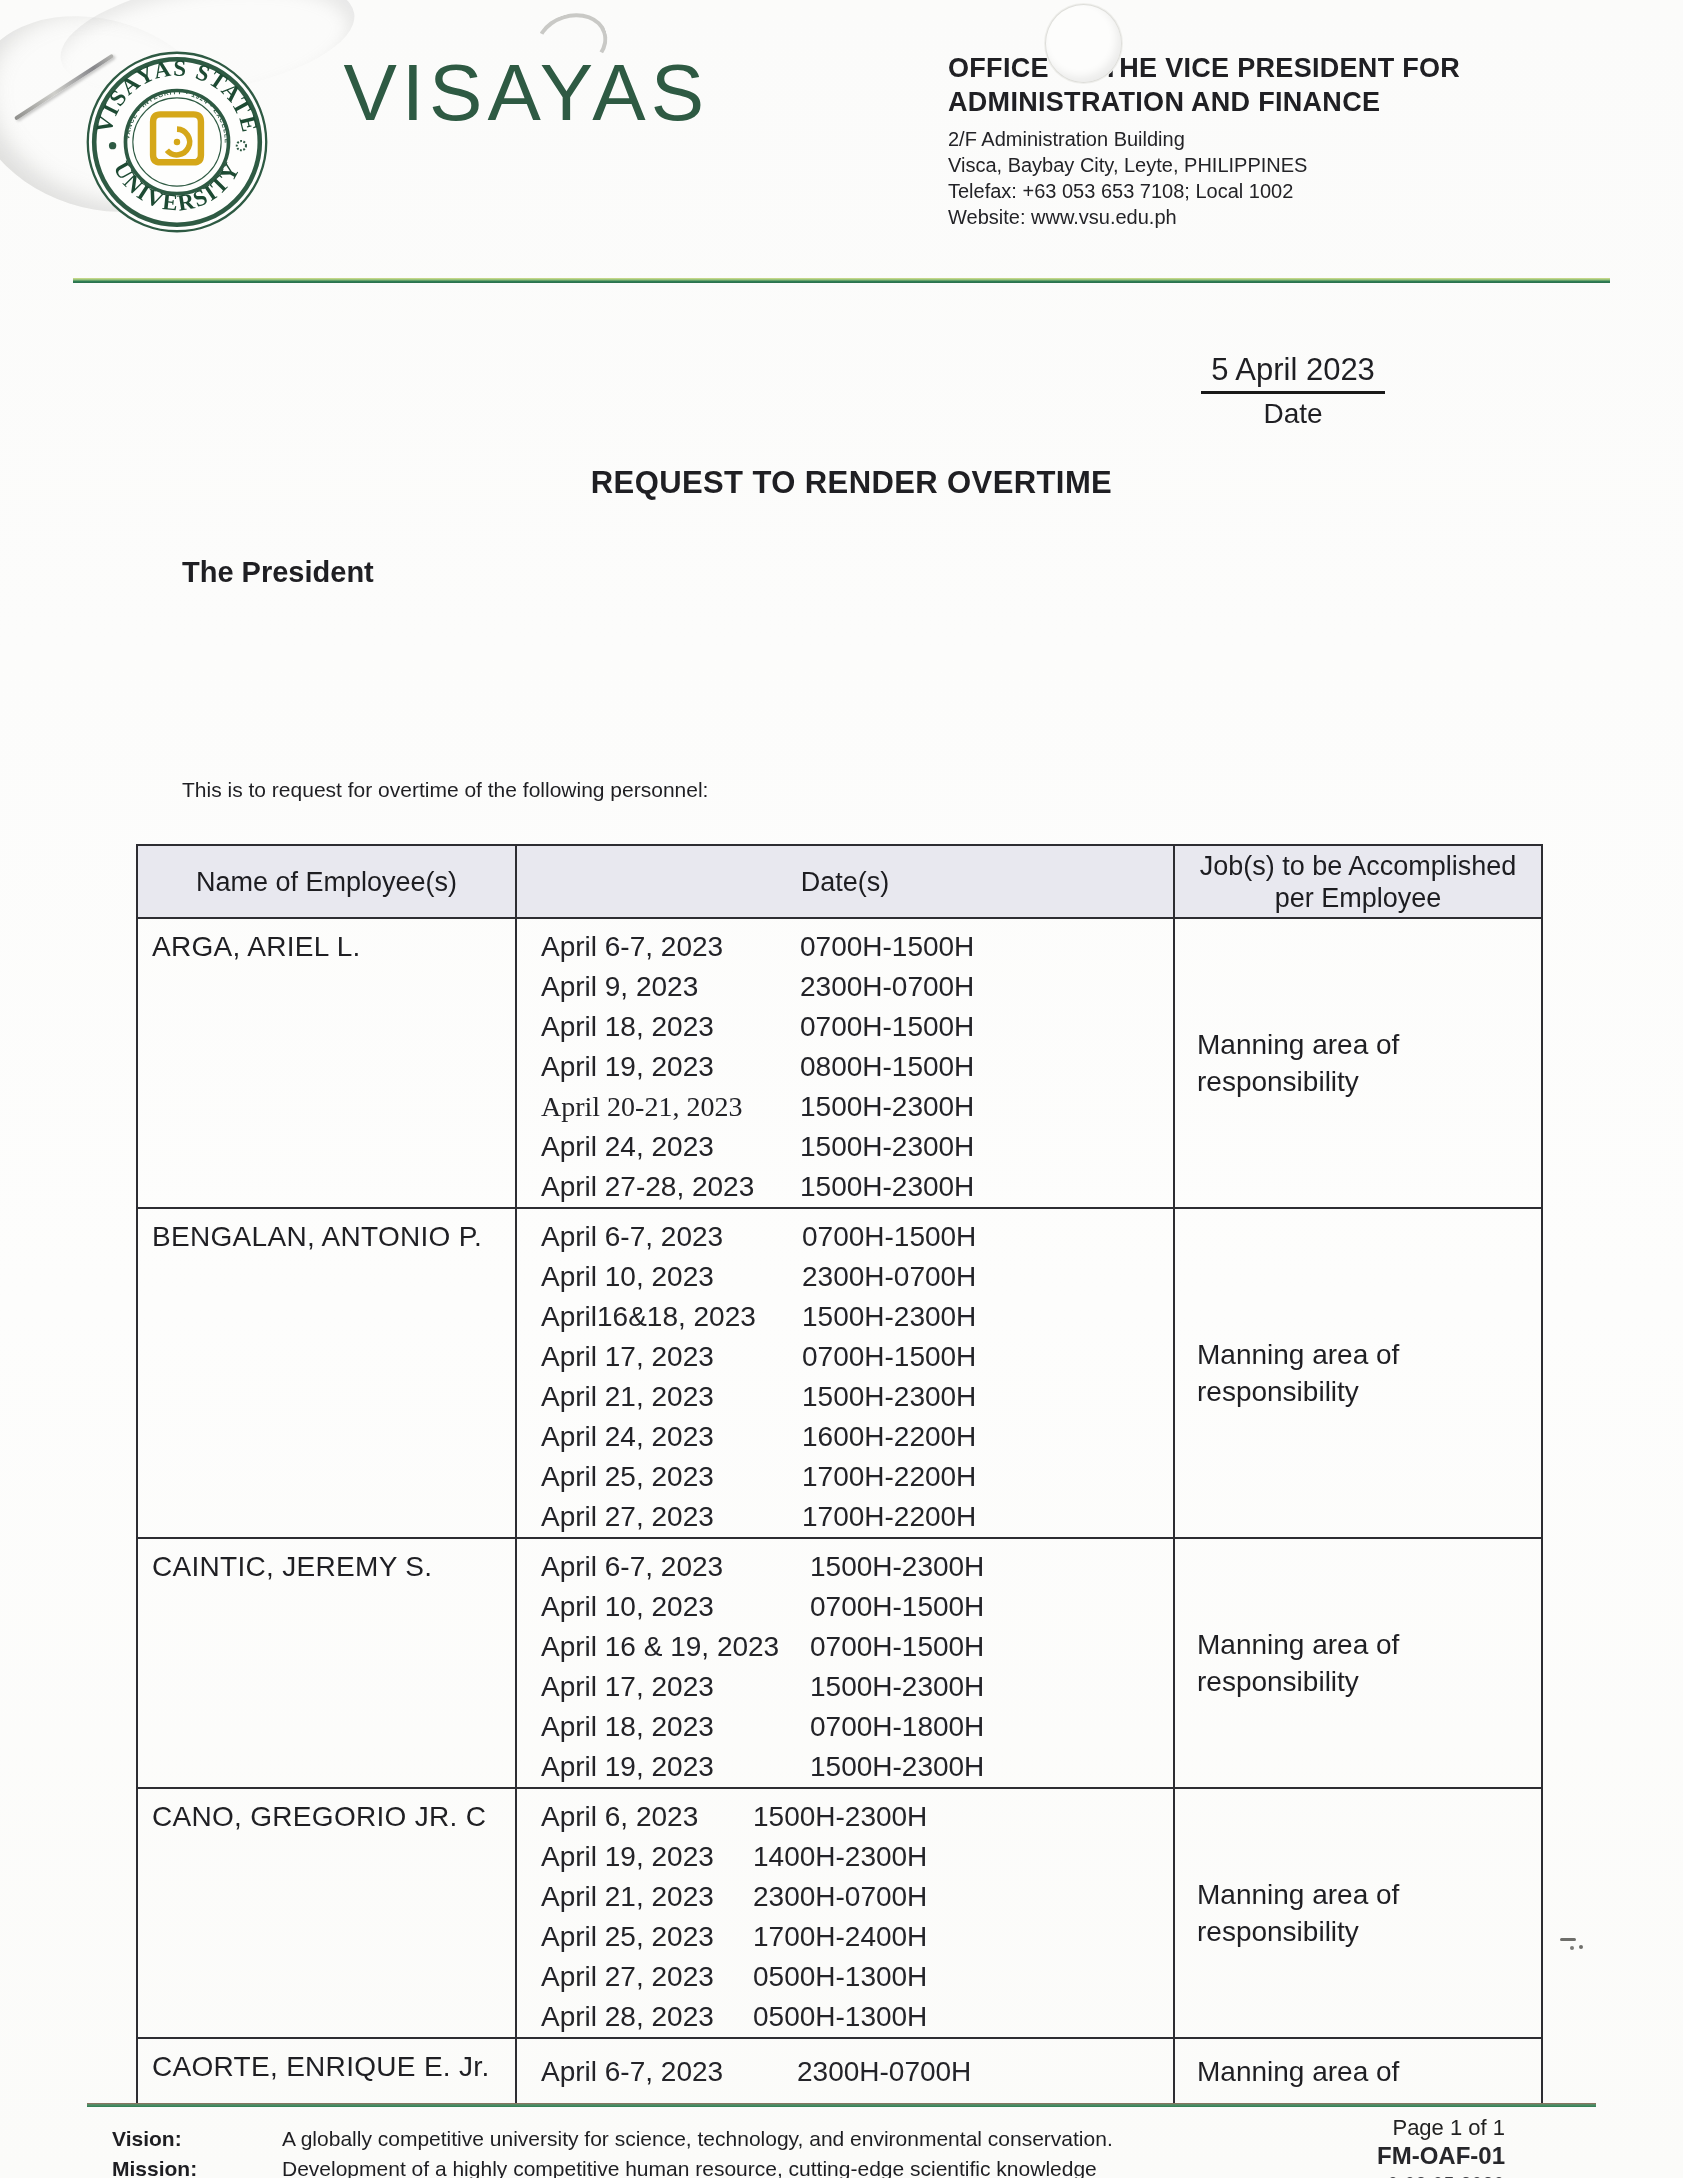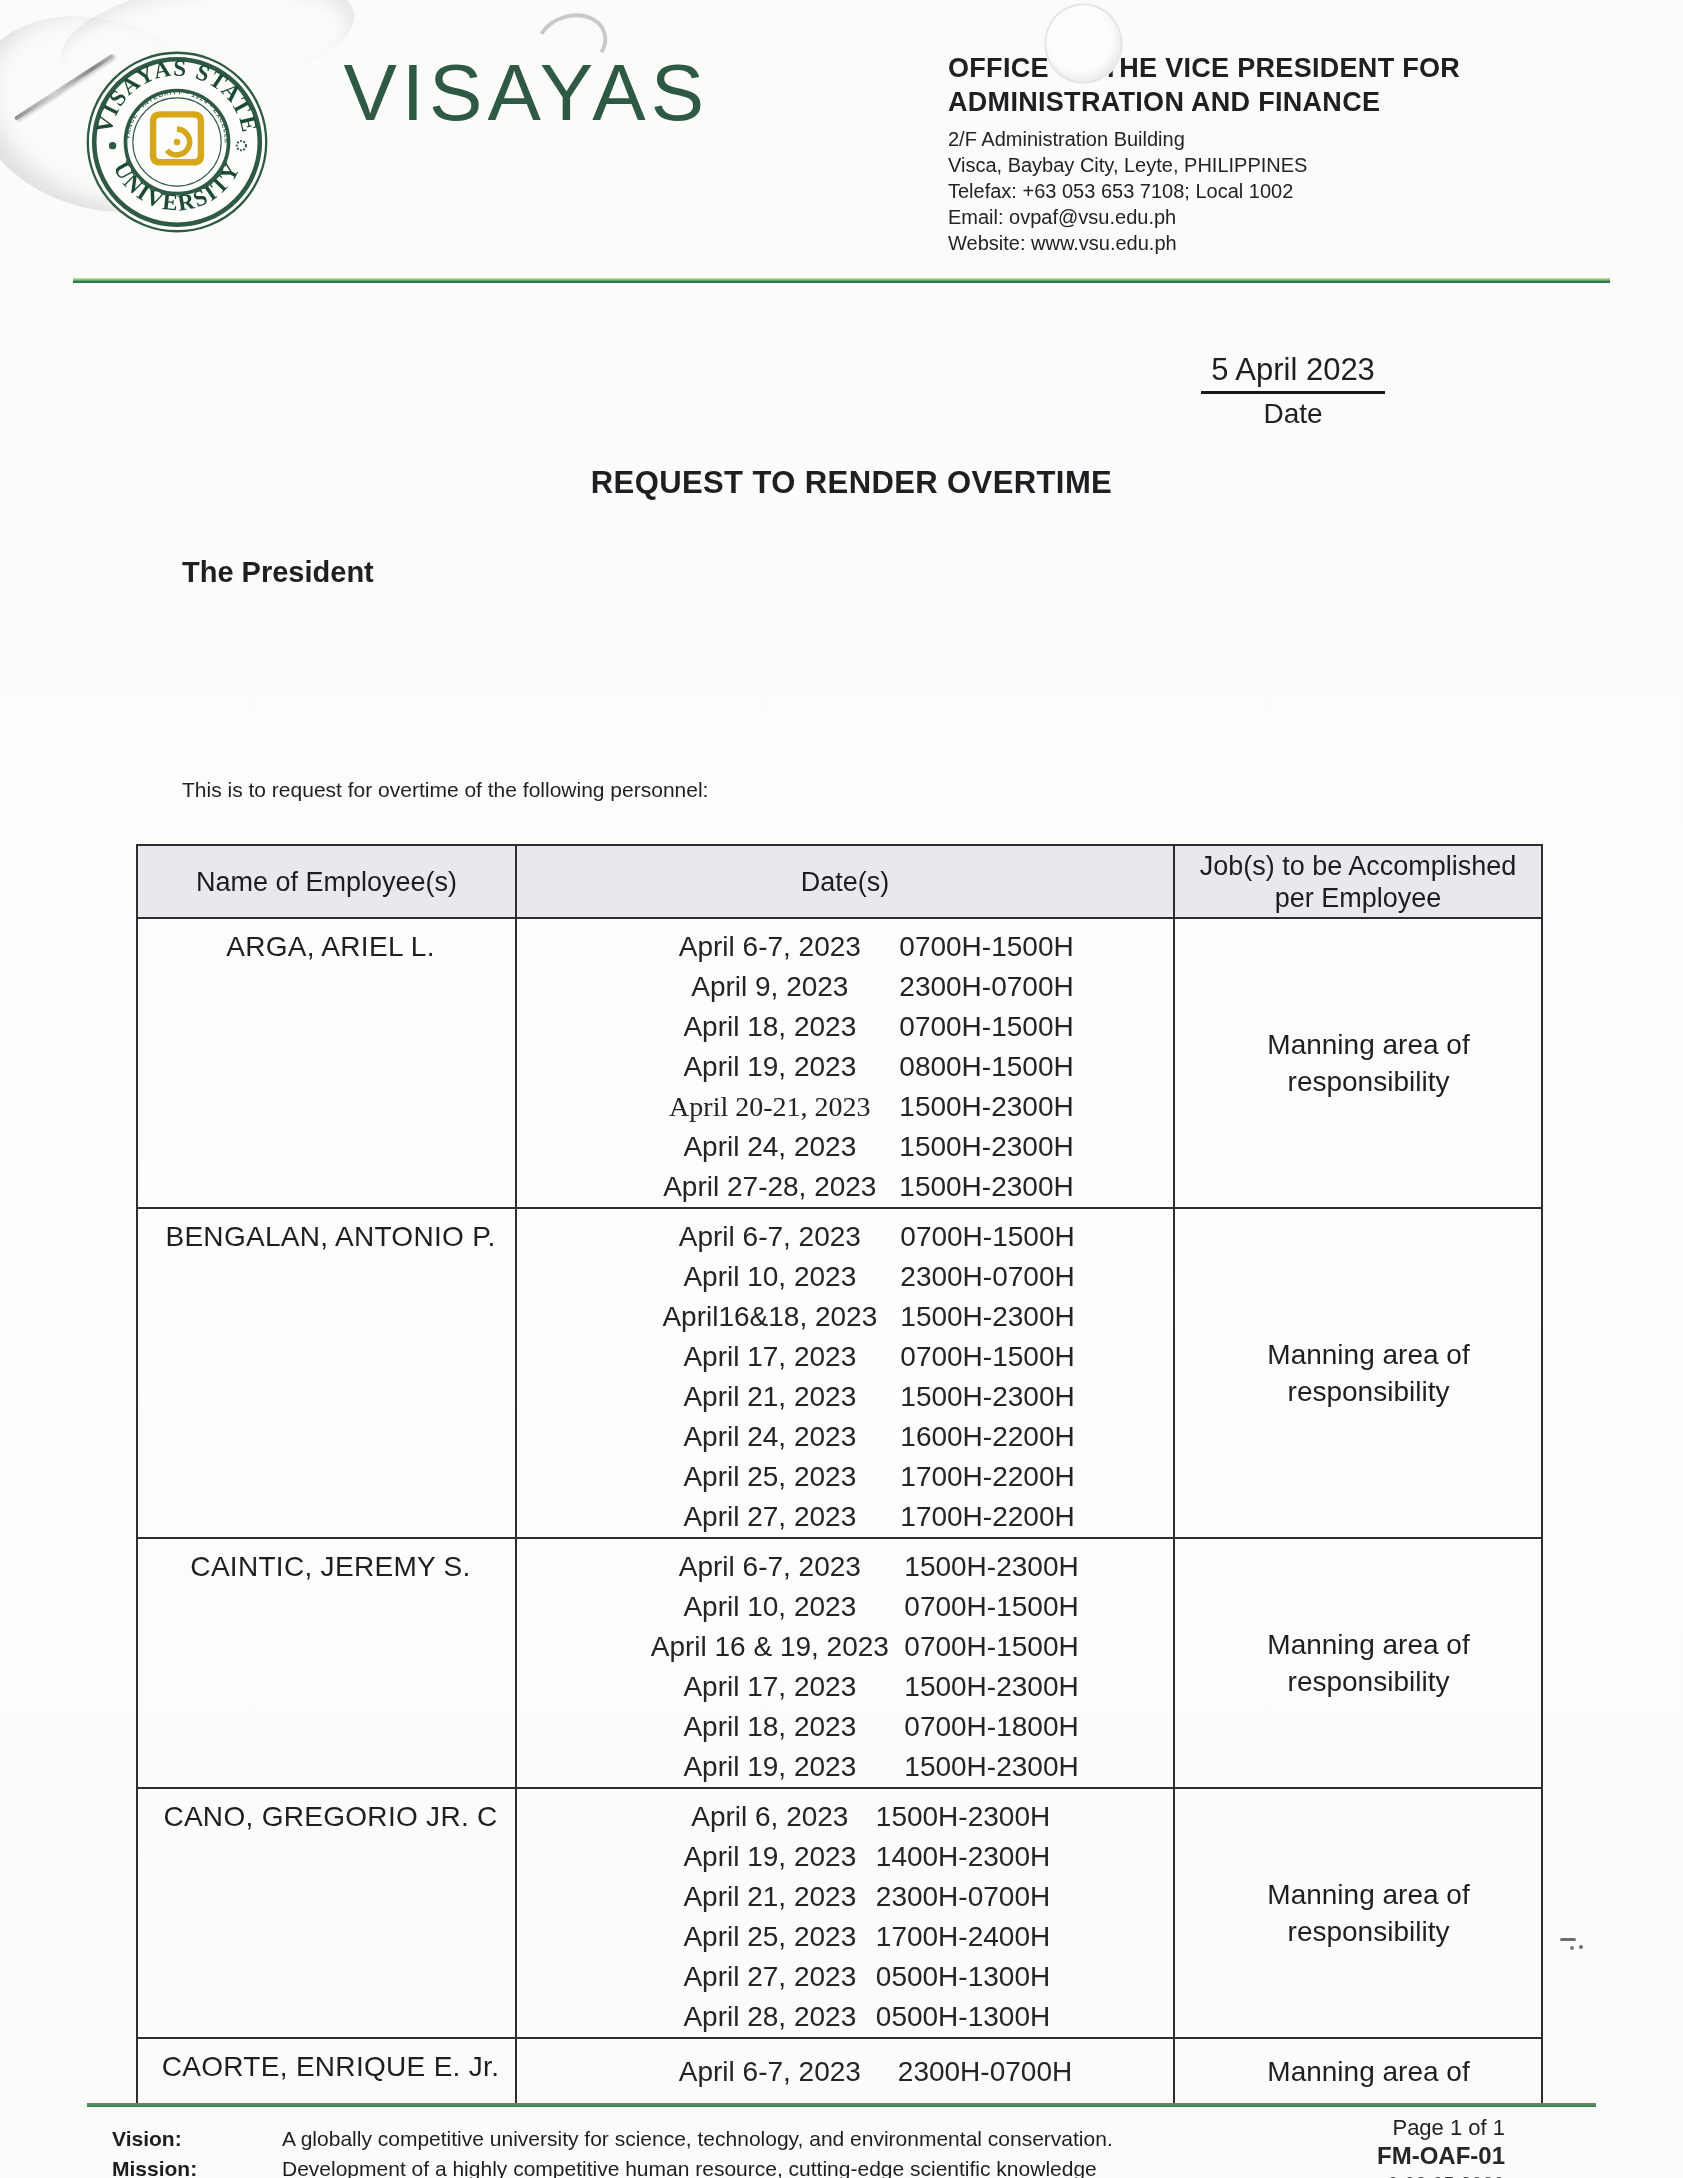--- a/index.html
+++ b/index.html
@@ -40,21 +40,21 @@
   .date-block{position:absolute;left:1119px;top:352px;width:348px;text-align:center;}
   .date-block .dval{display:inline-block;font-size:31px;padding:0 10px 3px 10px;border-bottom:3px solid #191919;}
   .date-block .dlab{font-size:28px;margin-top:4px;}
   .doc-title{position:absolute;left:416px;top:465px;width:871px;text-align:center;
     font-size:31px;font-weight:700;letter-spacing:0.4px;}
   .recipient{position:absolute;left:182px;top:556px;font-size:29px;font-weight:700;}
   .thru{position:absolute;left:182px;top:671px;font-size:29px;font-weight:700;}
   .intro{position:absolute;left:182px;top:778px;font-size:21px;text-align:center;}
   
   .ot-table{position:absolute;left:136px;top:844px;width:1406px;border-collapse:collapse;table-layout:fixed;}
-  .ot-table th,.ot-table td{border:2px solid #2d2d32;text-align:center;}
+  .ot-table th,.ot-table td{border:2px solid #2d2d32;}
   .ot-table thead th{height:71px;background:#e8e8ef;font-weight:400;font-size:27px;
     text-align:center;vertical-align:middle;color:#1d1d21;line-height:32px;padding:0 14px;}
   .name-cell{vertical-align:top;padding:12px 6px 0 14px;font-size:28px;letter-spacing:0.3px;}
   .dates-cell{vertical-align:top;padding:8px 0 0 24px;}
   .date-line{font-size:28px;line-height:40px;white-space:nowrap;color:#232328;}
   .date-line .d{display:inline-block;}
   .job-cell{vertical-align:middle;padding-left:22px;font-size:28px;line-height:37px;}
   .ot-table tr.last .dates-cell{vertical-align:middle;padding-top:0;}
   
   .rule-bottom{position:absolute;left:87px;top:2103px;width:1509px;height:4px;
@@ -115,21 +115,20 @@
     <div class="big">VISAYAS</div>
   </div>
 
   <div class="office-block">
     <div class="oline">OFFICE OF THE VICE PRESIDENT FOR</div>
     <div class="oline">ADMINISTRATION AND FINANCE</div>
     <div class="addr">
       <div>2/F Administration Building</div>
       <div>Visca, Baybay City, Leyte, PHILIPPINES</div>
       <div>Telefax: +63 053 653 7108; Local 1002</div>
-      <div>Email: ovpaf@vsu.edu.ph</div>
       <div>Website: www.vsu.edu.ph</div>
     </div>
   </div>
 
   <div class="hole-punch"></div>
   <div class="rule-top"></div>
 
   <div class="date-block">
     <span class="dval">5 April 2023</span>
     <div class="dlab">Date</div>

